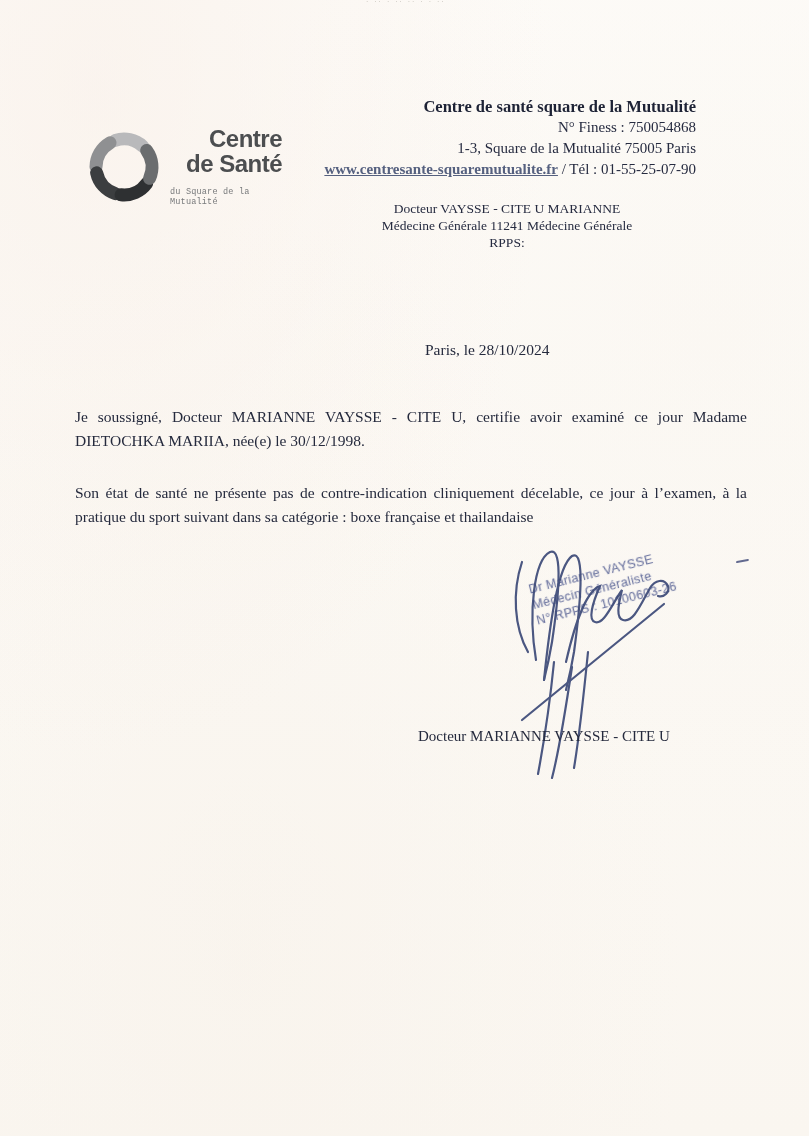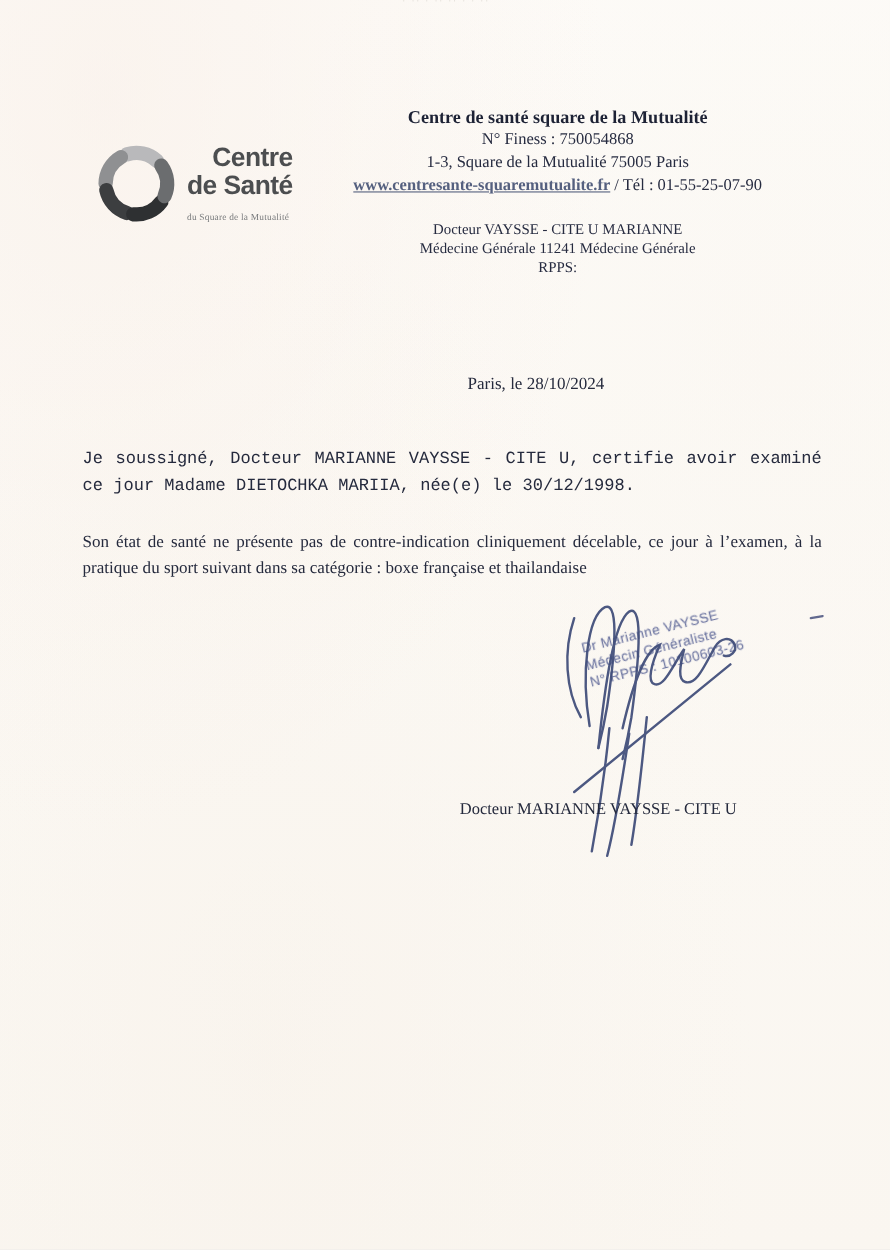--- a/index.html
+++ b/index.html
@@ -28,34 +28,34 @@
   
   .logo{left:82px;top:122px;width:200px;height:90px;display:flex;align-items:center;}
   .logo-mark{width:84px;height:84px;flex:0 0 auto;}
   .logo-text{margin-left:4px;}
   .logo-title{
     font-family:"Liberation Sans", sans-serif;
     font-weight:bold;font-size:24px;line-height:1.02;
     color:#4c4e50;letter-spacing:-.5px;text-align:right;
   }
   .logo-tagline{
-    font-family:Liberation Serif, serif;
+    font-family:Liberation Mono, monospace;
     font-size:8.5px;color:#77797b;margin-top:11px;letter-spacing:.2px;
   }
   
-  .header-block{left:318px;top:96px;width:378px;text-align:center;line-height:21px;}
+  .header-block{left:318px;top:96px;width:378px;text-align:right;line-height:21px;}
   .org-name{font-weight:bold;font-size:16.5px;color:#1d2235;}
   .header-line{font-size:15px;color:#262b40;}
   .website{color:#55607f;text-decoration:underline;font-weight:bold;}
   .doctor-block{left:318px;top:200px;width:378px;text-align:center;line-height:17px;font-family:Liberation Serif, serif;}
   .doctor-line{font-size:13.5px;color:#262b40;}
   
   .date-line{left:425px;top:293px;font-size:15.5px;margin-top:48px;}
   .para{left:75px;width:672px;font-size:15.5px;line-height:1.55;text-align:justify;}
-  .para1{top:405px;font-family:Liberation Mono, monospace;}
+  .para1{top:405px;}
   .para2{top:481px;}
   .sig-name{left:418px;top:728px;font-size:15px;white-space:nowrap;}
   
   .stamp{
     left:527px;top:582px;width:200px;
     transform:rotate(-14deg);transform-origin:left top;
     font-family:"Liberation Sans", sans-serif;
     color:rgba(86,96,148,.78);
     text-shadow:0 0 1px rgba(86,96,148,.35);
     filter:blur(.25px);

